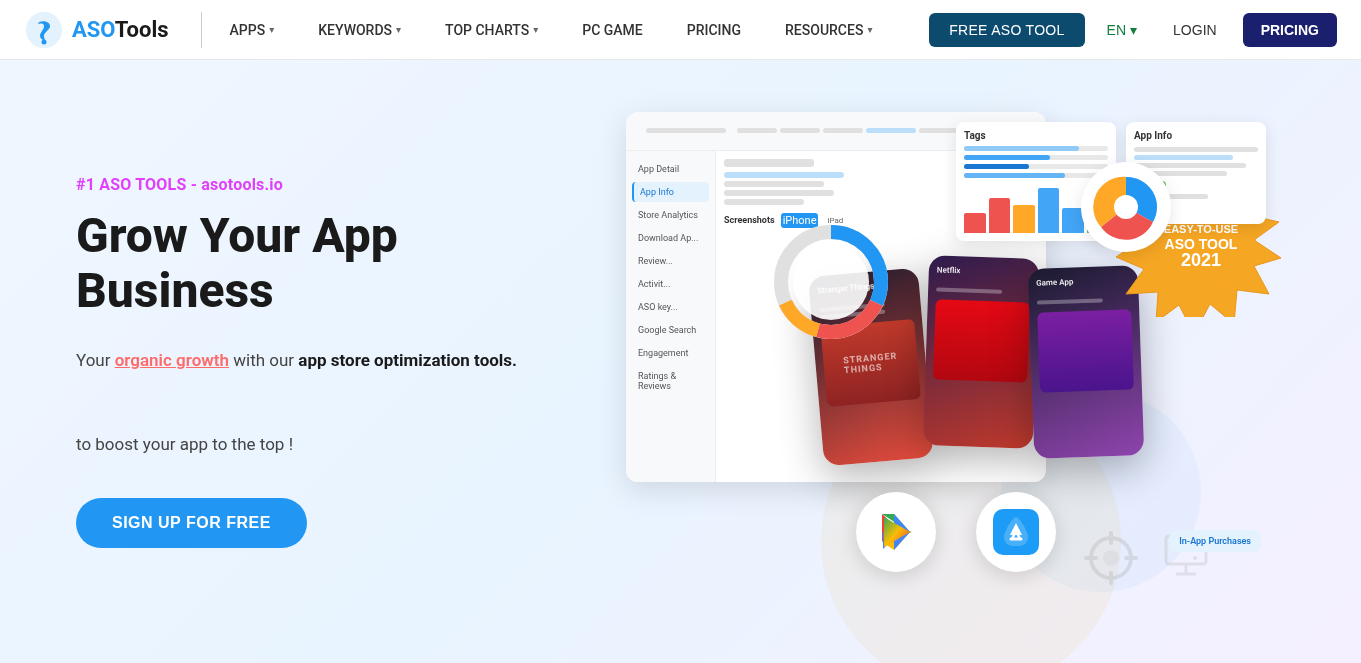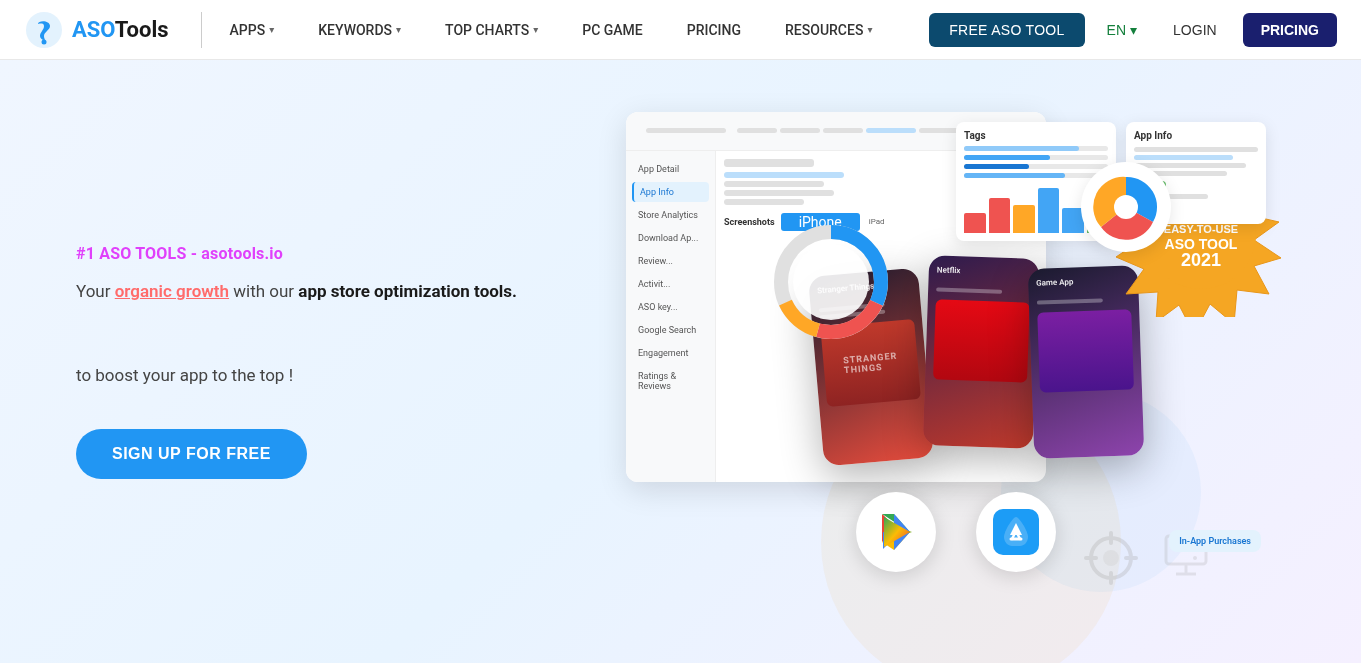--- a/index.html
+++ b/index.html
@@ -449,20 +449,21 @@
     </button>
     <button class="btn-login">LOGIN</button>
     <button class="btn-register">PRICING</button>
   </div>
 </nav>
 
 <section class="hero">
 
   <div class="hero-left">
     <div class="hero-tagline">#1 ASO TOOLS - asotools.io</div>
+    <h1 class="hero-title">Grow Your App Business</h1>
     <p class="hero-desc">
       <span>Your </span><span class="highlight">organic growth</span><span> with our </span><span class="bold">app store optimization tools.</span><br><br>
       <br>
       <span>to boost your app to the top !</span>
     </p>
     <button class="btn-signup">SIGN UP FOR FREE</button>
   </div>
 
   <div class="hero-right">
 
@@ -500,21 +501,21 @@
           <div class="dash-sidebar-item">Ratings &amp; Reviews</div>
         </div>
         <div class="dash-content">
           <div style="height:8px;width:90px;background:#e0e0e0;border-radius:3px;margin-bottom:5px;"></div>
           <div style="height:6px;width:120px;background:#bbdefb;border-radius:3px;margin-bottom:3px;"></div>
           <div style="height:6px;width:100px;background:#e0e0e0;border-radius:3px;margin-bottom:3px;"></div>
           <div style="height:6px;width:110px;background:#e0e0e0;border-radius:3px;margin-bottom:3px;"></div>
           <div style="height:6px;width:80px;background:#e0e0e0;border-radius:3px;margin-bottom:8px;"></div>
           <div style="display:flex;align-items:center;gap:6px;margin-bottom:4px;">
             <div style="font-size:9px;color:#333;font-weight:700;">Screenshots</div>
-            <div style="font-size:14px;background:#2196f3;color:#fff;border-radius:3px;padding:1px 18px;">iPhone</div>
+            <div style="font-size:11px;background:#2196f3;color:#fff;border-radius:3px;padding:1px 2px;">iPhone</div>
             <div style="font-size:8px;color:#666;padding:1px 3px;">iPad</div>
           </div>
         </div>
       </div>
     </div>
 
     <div class="tags-card">
       <div class="tags-card-title">Tags</div>
       <div class="tags-bar-row">
         <div class="tags-bar-track">

